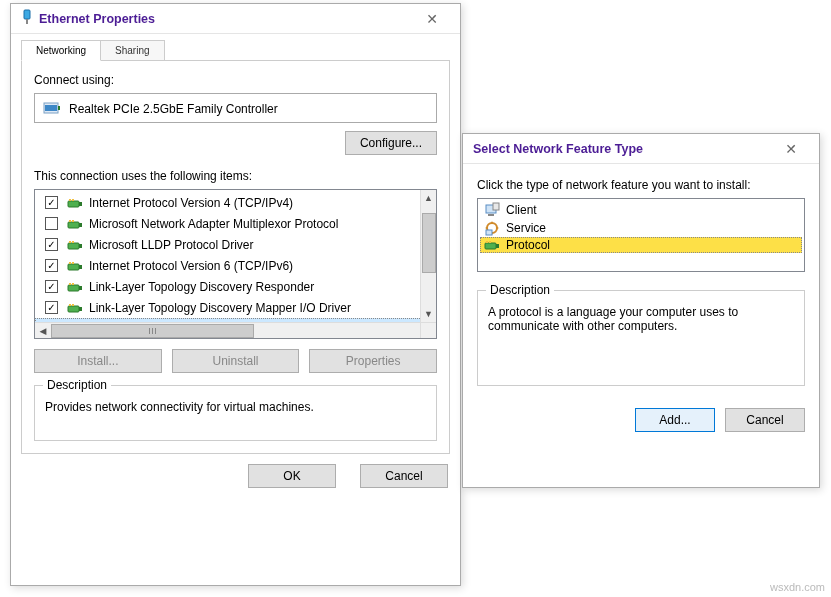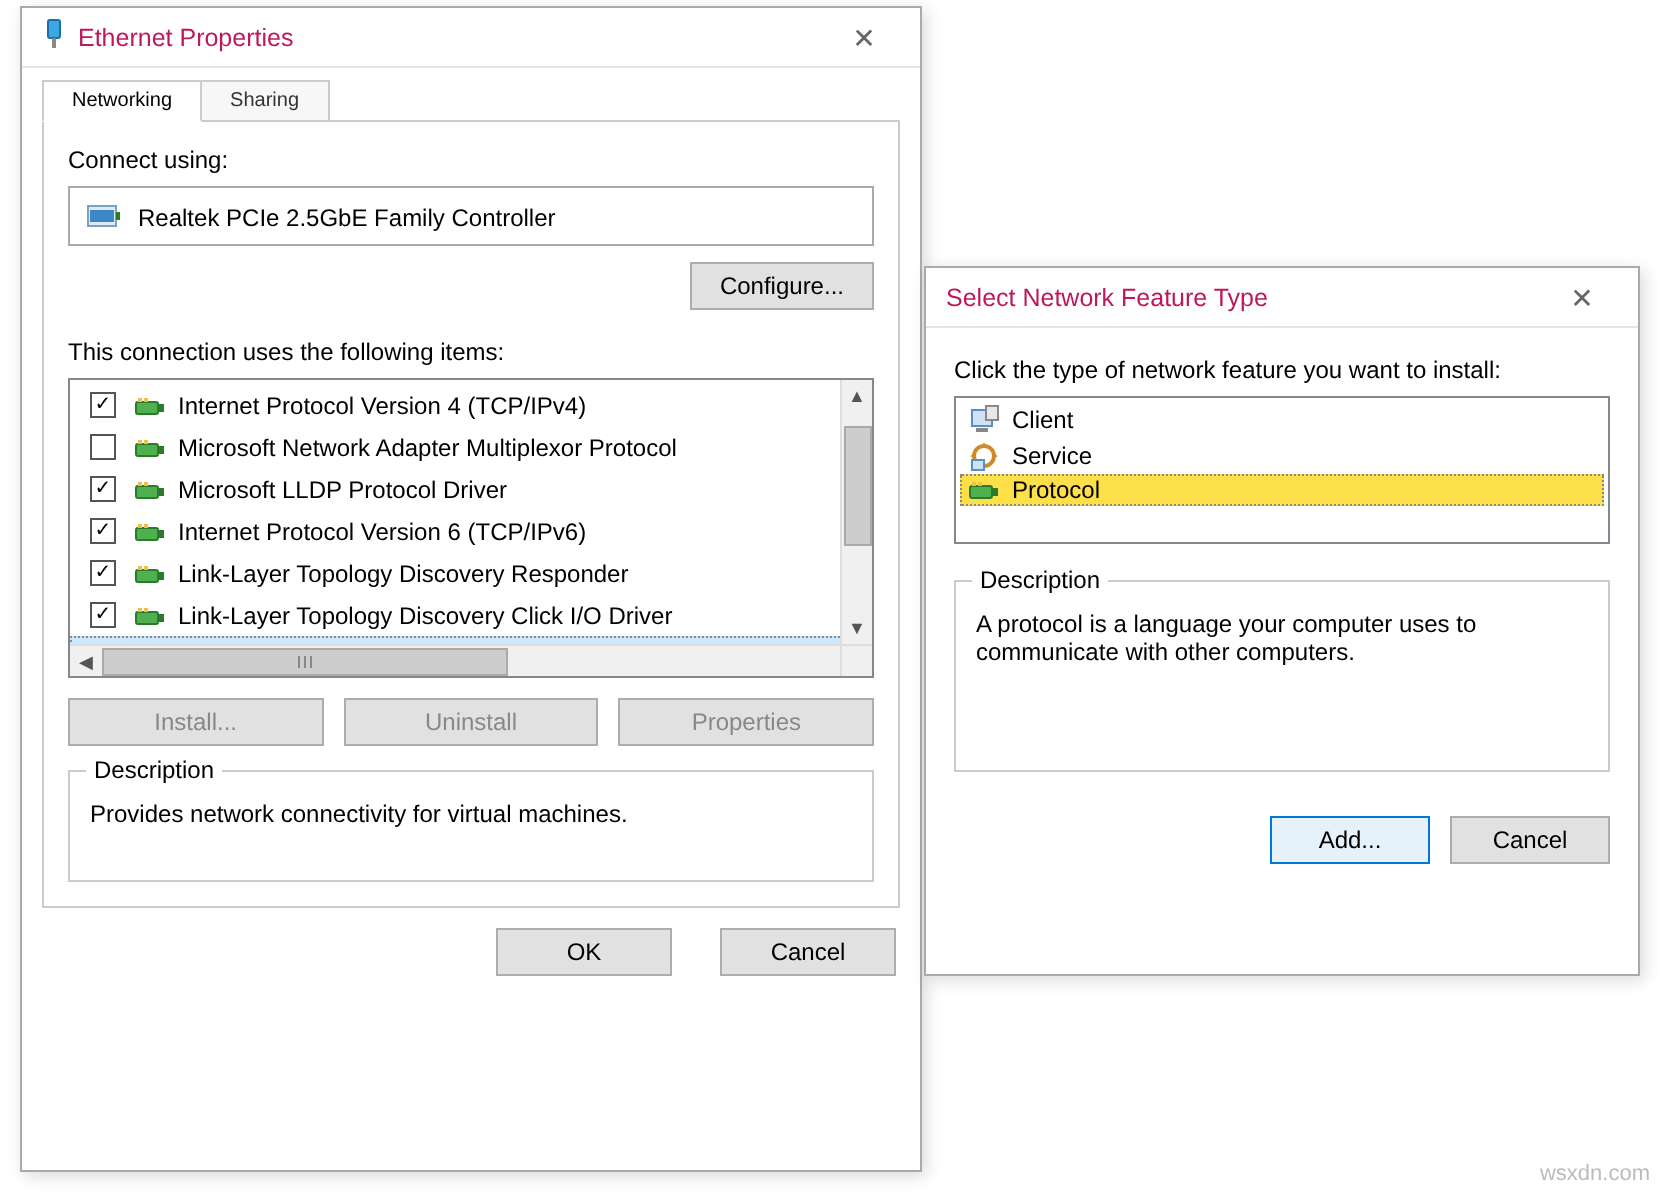--- a/index.html
+++ b/index.html
@@ -24,23 +24,24 @@
   }
   .titlebar {
     height: 30px;
     display: flex;
     align-items: center;
     padding: 0 8px;
     border-bottom: 1px solid #e5e5e5;
   }
   .titlebar .title-text {
     flex: 1;
-    color: #be185d;
+    color: #4c1d95;
     font-size: 12.5px;
     padding-left: 4px;
+    font-weight: bold;
   }
   .close-x {
     width: 40px;
     text-align: center;
     color: #666;
     font-size: 14px;
     cursor: default;
   }
 
   
@@ -290,21 +291,21 @@
           <div class="item-row">
             <input type="checkbox" checked="" style="">
             <span class="net-comp-icon">
               <svg width="16" height="14">
                 <rect x="1" y="5" width="11" height="6" rx="1" fill="#4fb04f" stroke="#2c7a2c"></rect>
                 <rect x="12" y="6" width="3" height="4" fill="#2c7a2c"></rect>
                 <rect x="2" y="3" width="2" height="2" fill="#f0c040"></rect>
                 <rect x="5" y="3" width="2" height="2" fill="#f0c040"></rect>
               </svg>
             </span>
-            <span>Link-Layer Topology Discovery Click I/O Driver</span>
+            <span>Link-Layer Topology Discovery Mapper I/O Driver</span>
           </div>
           <div class="item-row sel">
             <input type="checkbox" checked="" style="">
             <span class="net-comp-icon">
               <svg width="16" height="14">
                 <rect x="1" y="5" width="11" height="6" rx="1" fill="#4fb04f" stroke="#2c7a2c"></rect>
                 <rect x="12" y="6" width="3" height="4" fill="#2c7a2c"></rect>
                 <rect x="2" y="3" width="2" height="2" fill="#f0c040"></rect>
                 <rect x="5" y="3" width="2" height="2" fill="#f0c040"></rect>
               </svg>

